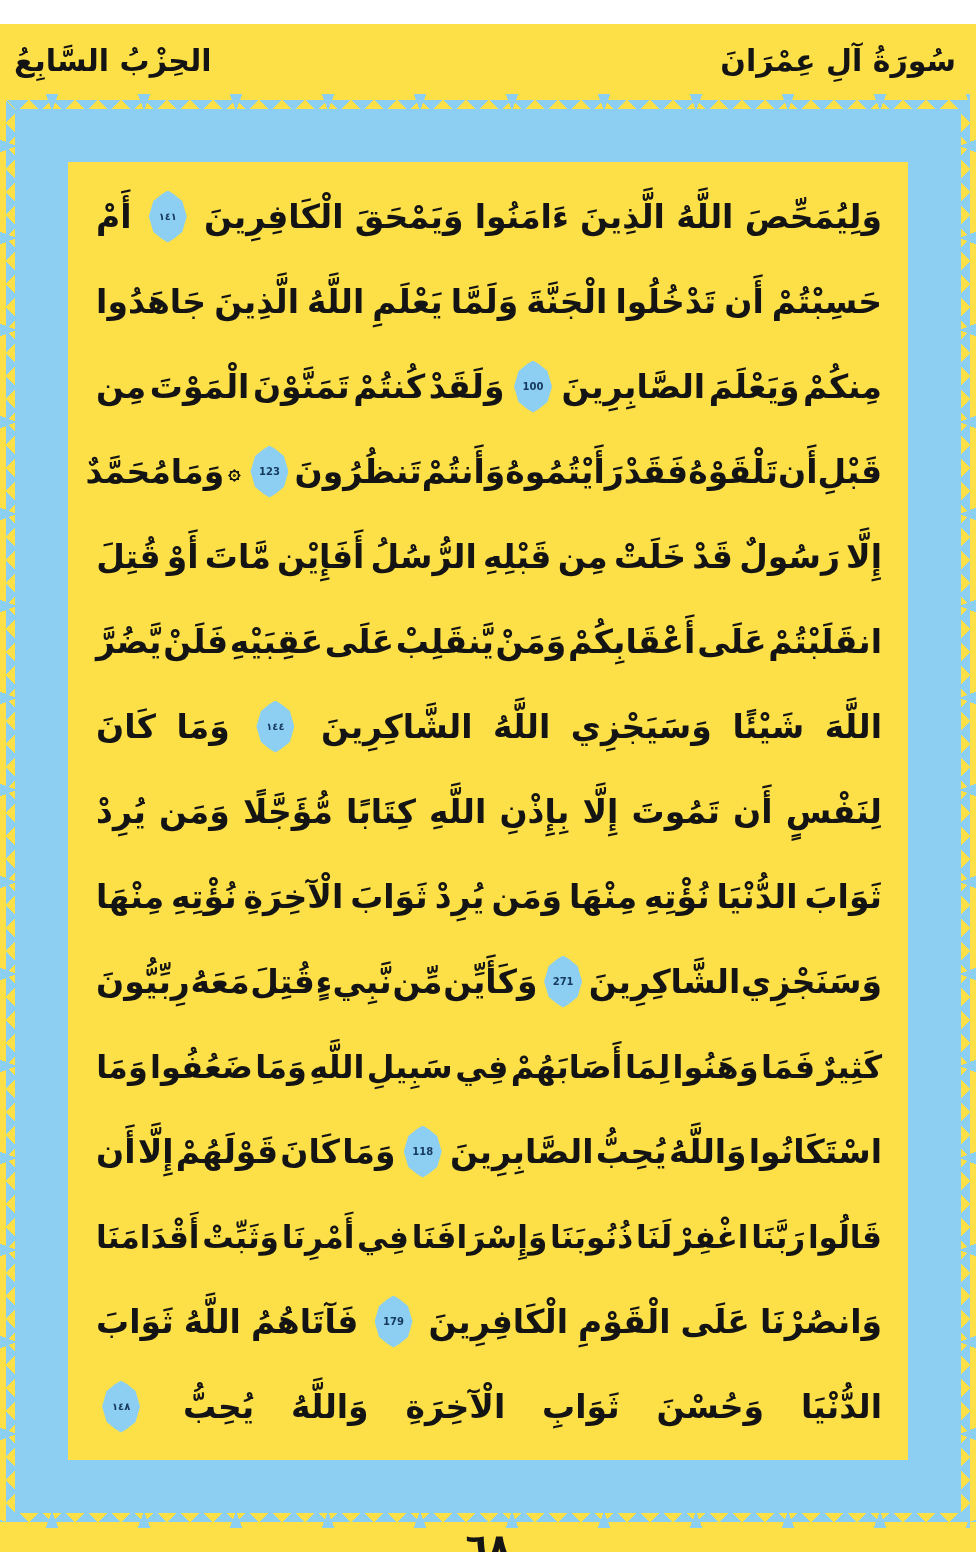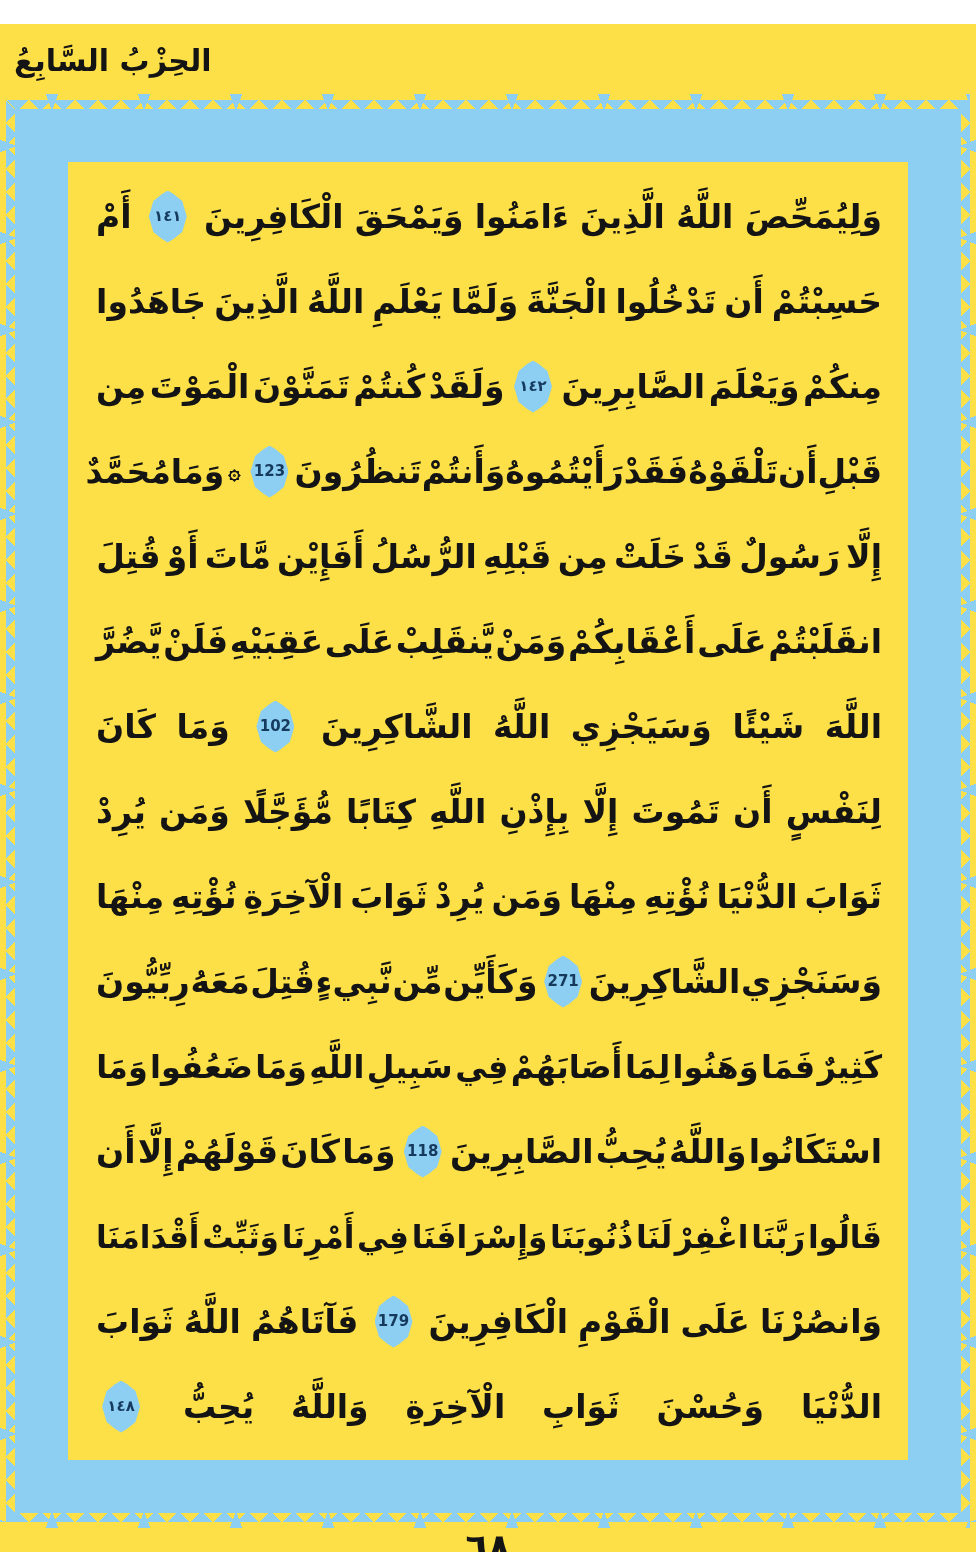--- a/index.html
+++ b/index.html
@@ -76,36 +76,37 @@
   .line .word{white-space:nowrap;}
   .ayah-marker{
     flex:0 0 auto;
     width:38px;height:52px;
     background:var(--blue);
     clip-path:polygon(50% 0,66% 7%,88% 20%,100% 50%,88% 80%,66% 93%,50% 100%,34% 93%,12% 80%,0 50%,12% 20%,34% 7%);
     display:flex;align-items:center;justify-content:center;
     margin:0 6px;
   }
   .ayah-marker .anum{
-    font-size:15px;font-weight:bold;color:var(--num);line-height:1;
+    font-size:10px;font-weight:bold;color:var(--num);line-height:1;
   }
   .star{font-size:21px;font-weight:bold;color:var(--ink);margin:0 4px;}
   
   .page-number{
     position:absolute;left:0;right:0;bottom:2px;height:48px;
     text-align:center;font-size:37px;font-weight:bold;color:var(--ink);
   }
 </style>
 </head>
 <body>
 
 <div class="page">
 
   <div class="header">
     <div class="htxt">الحِزْبُ السَّابِعُ</div>
+    <div class="htxt">سُورَةُ آلِ عِمْرَانَ</div>
   </div>
 
   <div class="frame">
     <div class="band"></div>
     <div class="fringe top"></div>
     <div class="fringe bottom"></div>
     <div class="fringe left"></div>
     <div class="fringe right"></div>
   </div>
 
@@ -131,21 +132,21 @@
         <span class="word">يَعْلَمِ</span>
         <span class="word">اللَّهُ</span>
         <span class="word">الَّذِينَ</span>
         <span class="word">جَاهَدُوا</span>
       </div>
       <div class="line">
         <span class="word">مِنكُمْ</span>
         <span class="word">وَيَعْلَمَ</span>
         <span class="word">الصَّابِرِينَ</span>
         <span class="ayah-marker">
-          <span class="anum">١٤٢</span>
+          <span class="anum">100</span>
         </span>
         <span class="word">وَلَقَدْ</span>
         <span class="word">كُنتُمْ</span>
         <span class="word">تَمَنَّوْنَ</span>
         <span class="word">الْمَوْتَ</span>
         <span class="word">مِن</span>
       </div>
       <div class="line">
         <span class="word">قَبْلِ</span>
         <span class="word">أَن</span>
@@ -185,21 +186,21 @@
         <span class="word">فَلَنْ</span>
         <span class="word">يَّضُرَّ</span>
       </div>
       <div class="line">
         <span class="word">اللَّهَ</span>
         <span class="word">شَيْئًا</span>
         <span class="word">وَسَيَجْزِي</span>
         <span class="word">اللَّهُ</span>
         <span class="word">الشَّاكِرِينَ</span>
         <span class="ayah-marker">
-          <span class="anum">102</span>
+          <span class="anum">١٤٤</span>
         </span>
         <span class="word">وَمَا</span>
         <span class="word">كَانَ</span>
       </div>
       <div class="line">
         <span class="word">لِنَفْسٍ</span>
         <span class="word">أَن</span>
         <span class="word">تَمُوتَ</span>
         <span class="word">إِلَّا</span>
         <span class="word">بِإِذْنِ</span>

